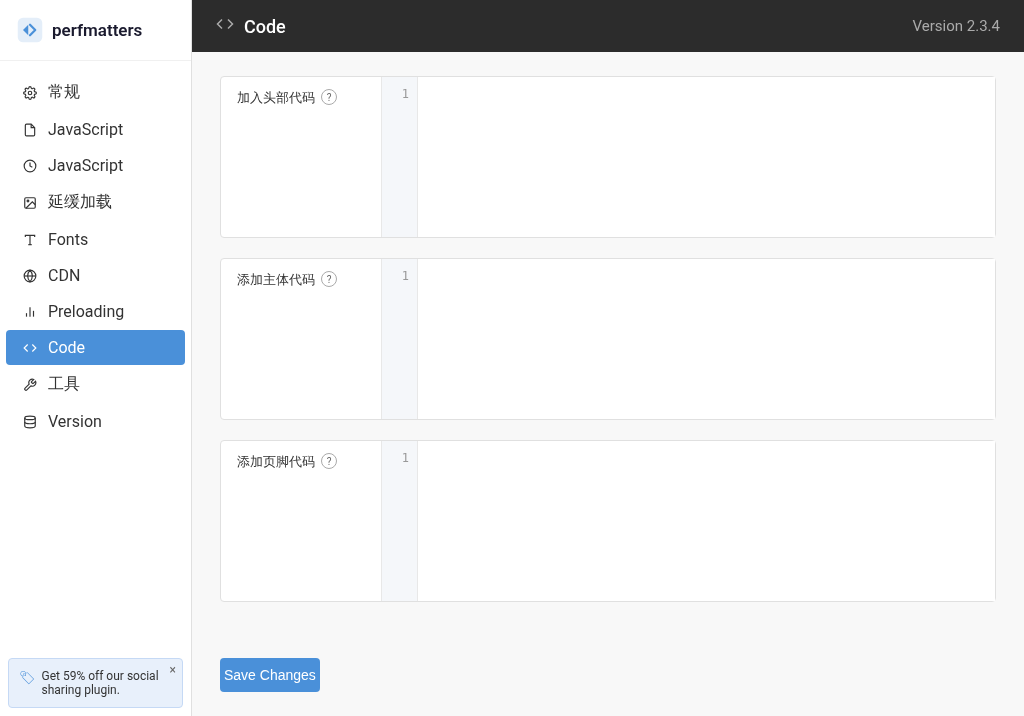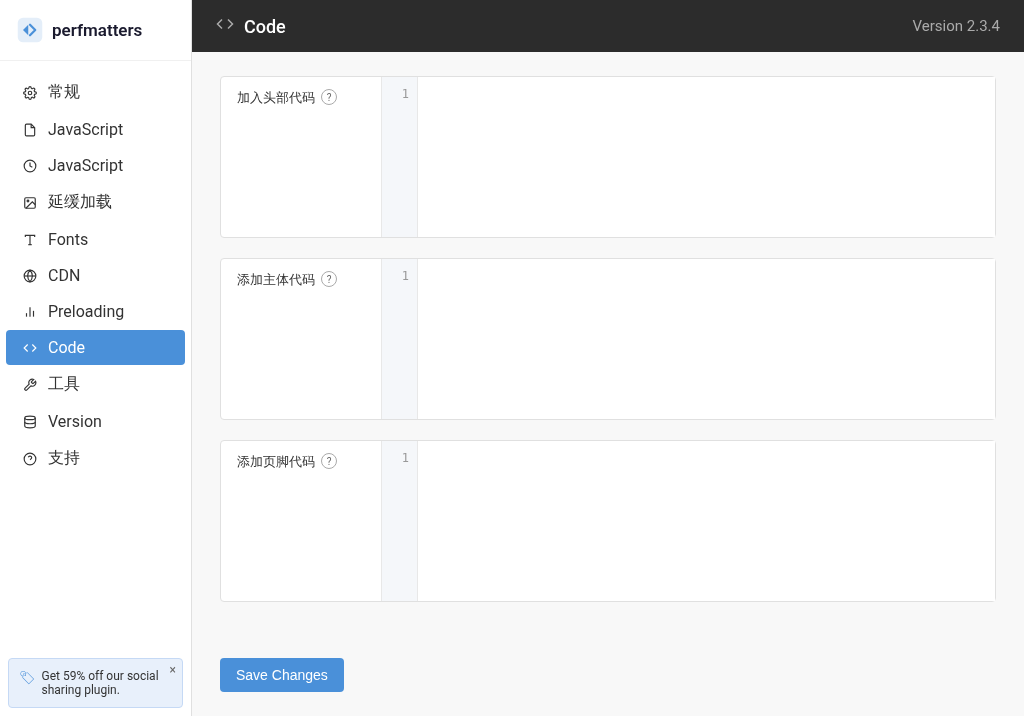--- a/index.html
+++ b/index.html
@@ -221,21 +221,21 @@
     .footer-actions {
       padding: 16px 28px 24px;
       background: #f8f8f8;
       flex-shrink: 0;
     }
 
     .save-button {
       background: #4a90d9;
       color: #fff;
       border: none;
-      padding: 9px 16px;
+      padding: 9px 4px;
       border-radius: 4px;
       font-size: 14px;
       cursor: pointer;
       transition: background 0.15s;
     }
   </style>
 </head>
 <body>
 
 <div class="sidebar">
@@ -349,30 +349,20 @@
         <svg width="14" height="14" viewBox="0 0 24 24" fill="none" stroke="currentColor" stroke-width="2">
             <ellipse cx="12" cy="5" rx="9" ry="3"></ellipse>
             <path d="M21 12c0 1.66-4 3-9 3s-9-1.34-9-3"></path>
             <path d="M3 5v14c0 1.66 4 3 9 3s9-1.34 9-3V5"></path>
           </svg>
       </span>
       <span>Version</span>
     </div>
 
 
-    <div class="nav-item">
-      <span class="nav-icon">
-        <svg width="14" height="14" viewBox="0 0 24 24" fill="none" stroke="currentColor" stroke-width="2">
-            <circle cx="12" cy="12" r="10"></circle>
-            <path d="M9.09 9a3 3 0 0 1 5.83 1c0 2-3 3-3 3"></path>
-            <line x1="12" y1="17" x2="12.01" y2="17"></line>
-          </svg>
-      </span>
-      <span>支持</span>
-    </div>
   </nav>
 
   <div class="promo-banner">
     <span class="promo-icon">🏷</span>
     <span>Get 59% off our social sharing plugin.</span>
     <span class="promo-close">×</span>
   </div>
 </div>
 
 <div class="main-content">

